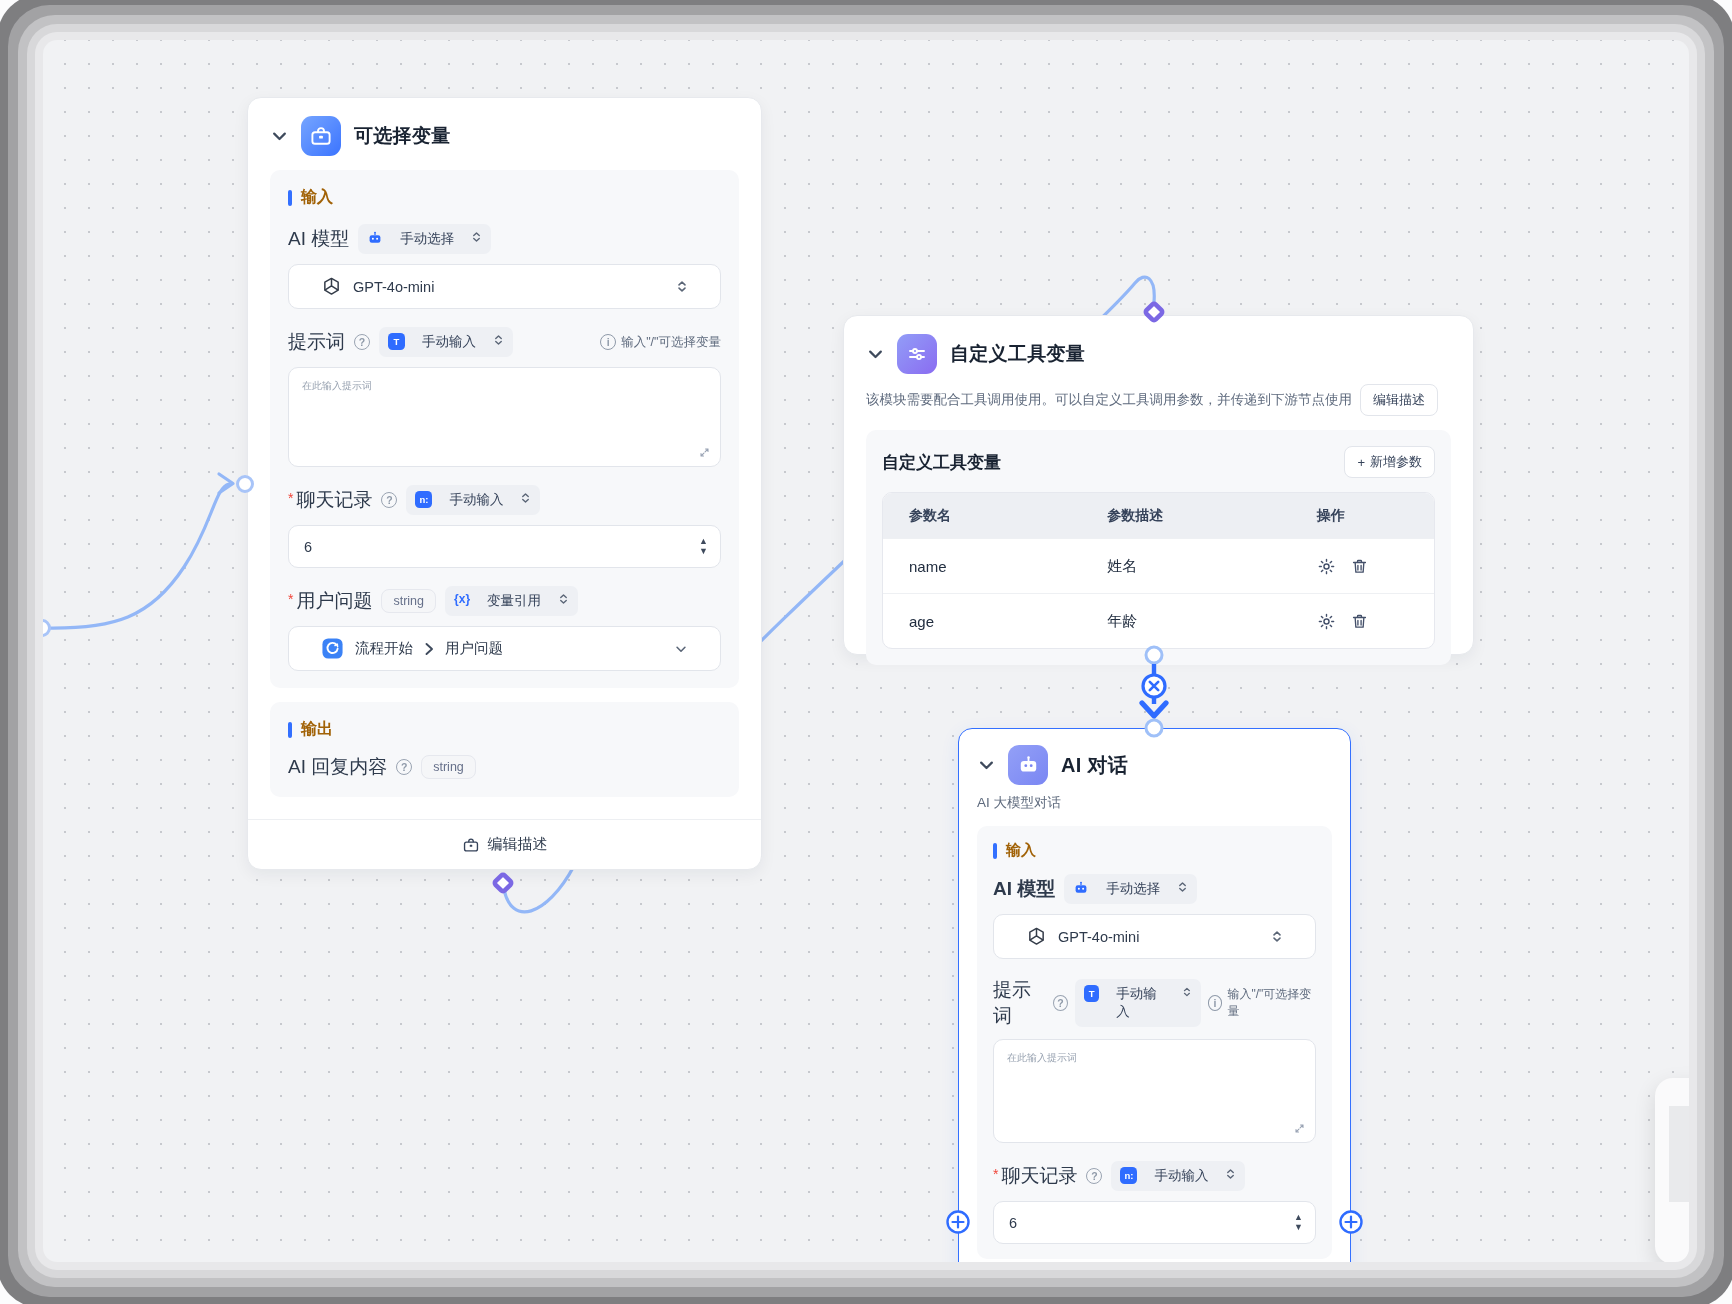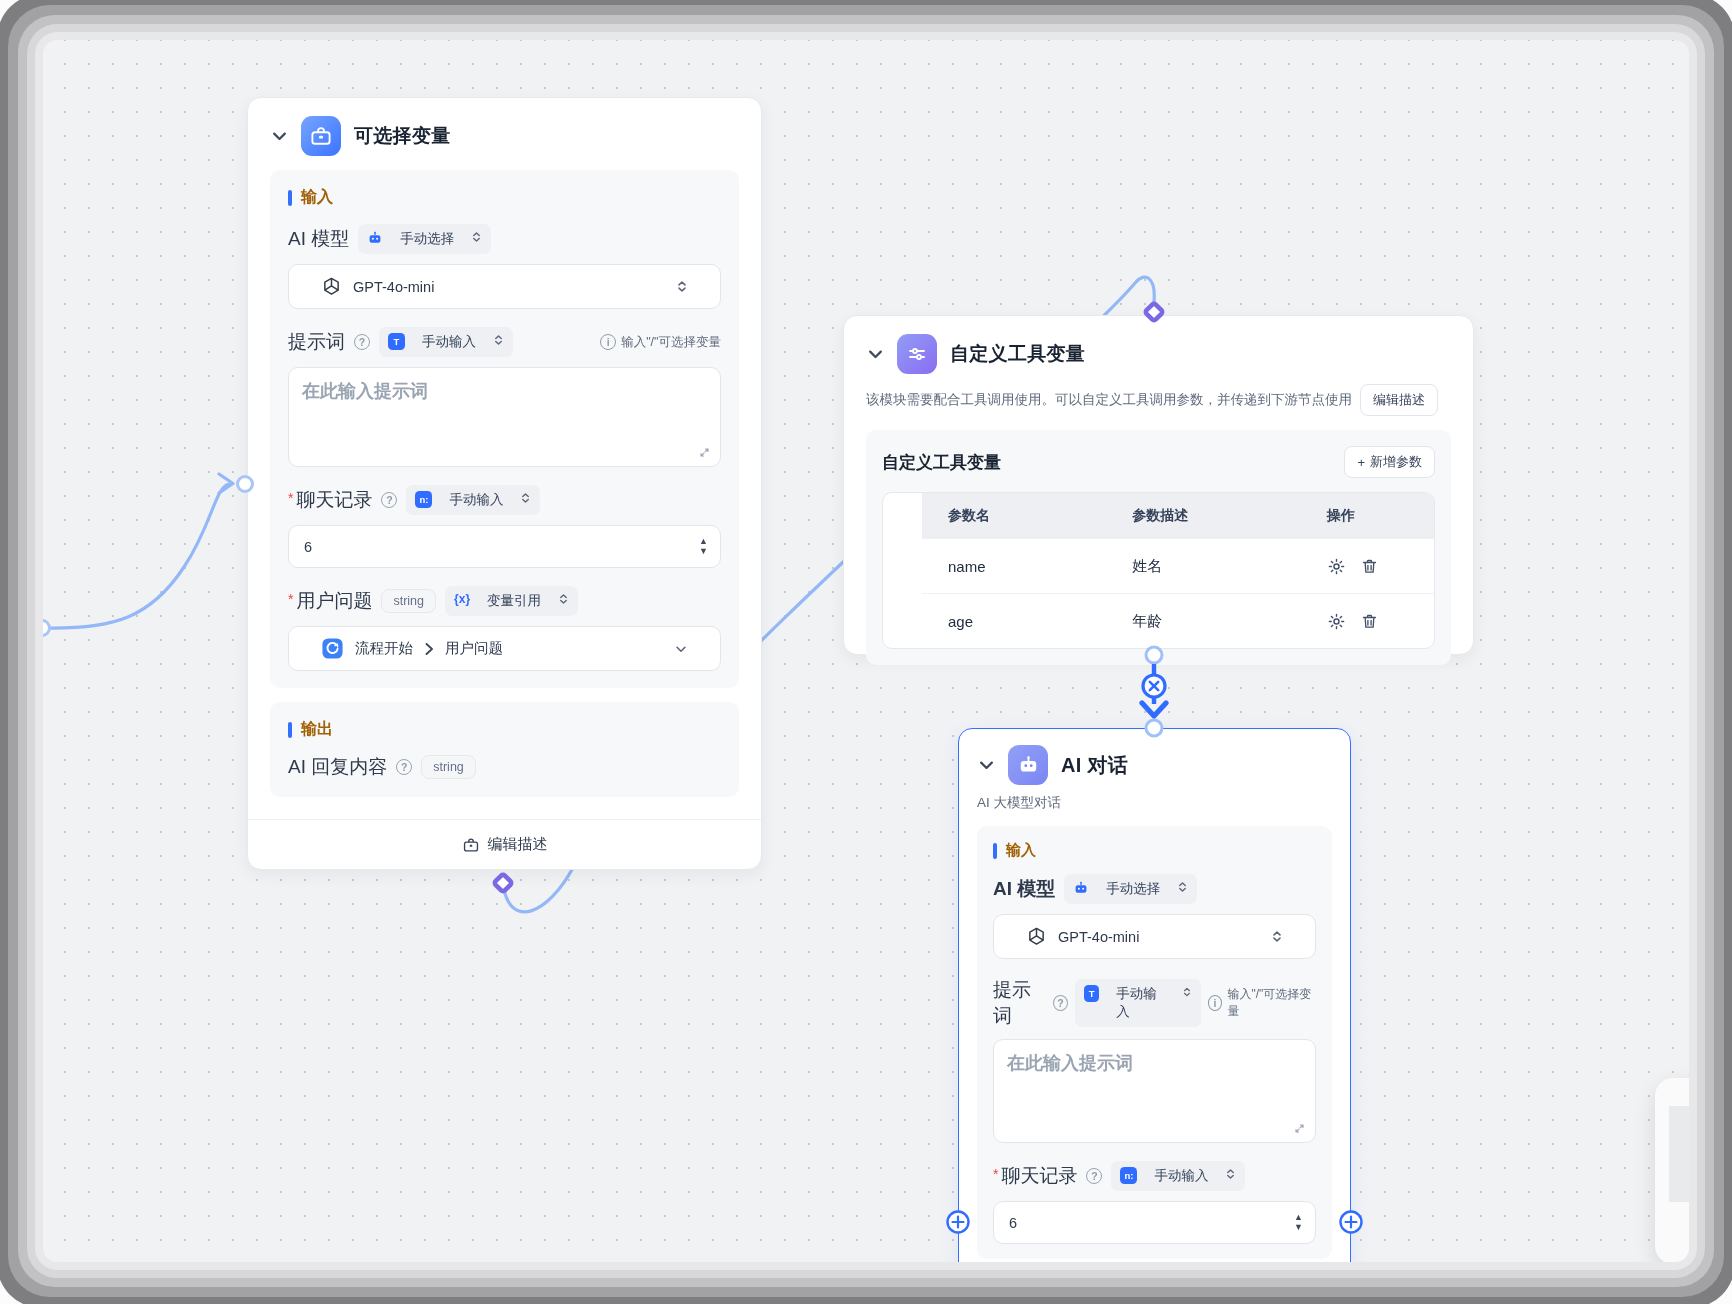--- a/index.html
+++ b/index.html
@@ -62,21 +62,21 @@
   .tag { background: #f5f6f8; border: 1px solid #e6e8ee; border-radius: 8px; padding: 4px 11px; font-size: 12.5px; color: #66708a; }
 
   .select {
     display: flex; align-items: center; gap: 11px; background: #fff; border: 1px solid #e2e5eb;
     border-radius: 10px; padding: 0 32px; height: 45px; margin-top: 10px; font-size: 14.5px; color: #2e3a4c; cursor: pointer;
   }
   .select .grow { flex: 1; }
   .ta-wrap { position: relative; margin-top: 10px; background: #fff; border: 1px solid #e2e5eb; border-radius: 10px; height: 100px; }
   .ta-wrap textarea {
     width: 100%; height: 100%; border: none; outline: none; resize: none; background: transparent;
-    font-family: inherit; font-size: 18px; color: #2e3a4c; padding: 11px 13px; font-weight: bold;
+    font-family: inherit; font-size: 10px; color: #2e3a4c; padding: 11px 13px;
   }
   .ta-wrap textarea::placeholder { color: #9aa4b2; }
   .expand { position: absolute; right: 8px; bottom: 6px; }
 
   .numin { display: flex; align-items: center; background: #fff; border: 1px solid #e2e5eb; border-radius: 10px; height: 43px; margin-top: 10px; padding: 0 12px 0 15px; }
   .numin .val { flex: 1; font-size: 14.5px; color: #2e3a4c; }
   .spin { display: flex; flex-direction: column; gap: 1px; font-size: 9px; color: #3e4a5c; line-height: 1; cursor: pointer; }
 
   .bc-sep { display: inline-flex; }
 
@@ -87,21 +87,21 @@
   }
 
   .btn-white {
     background: #fff; border: 1px solid #e2e5eb; border-radius: 8px; padding: 6px 12px;
     font-size: 13px; color: #36435a; cursor: pointer; display: inline-flex; align-items: center; gap: 5px; white-space: nowrap;
   }
   .panel-top { display: flex; align-items: center; }
   .panel-title { font-size: 17px; font-weight: 700; color: #192332; }
   .panel-top .btn-white { margin-left: auto; }
 
-  .tbl { margin-top: 14px; background: #fff; border: 1px solid #e6e8ee; border-radius: 10px; overflow: hidden; padding-left: 39px; }
+  .tbl { margin-top: 14px; background: #fff; border: 1px solid #e6e8ee; border-radius: 10px; overflow: hidden; }
   .tr { display: grid; grid-template-columns: 36% 38% 26%; align-items: center; }
   .tr.head { background: #edeff3; height: 45px; }
   .tr.rowline { height: 55px; border-top: 1px solid #eef0f3; }
   .tr.rowline:first-of-type { border-top: none; }
   .th { font-size: 14px; font-weight: 700; color: #36435a; padding-left: 26px; }
   .td { font-size: 15px; color: #222e40; padding-left: 26px; }
   .ops { display: flex; gap: 14px; padding-left: 26px; }
   .op-btn { cursor: pointer; display: inline-flex; }
 
   .subtitle { margin-top: 9px; font-size: 13.5px; color: #5e6a7d; }

